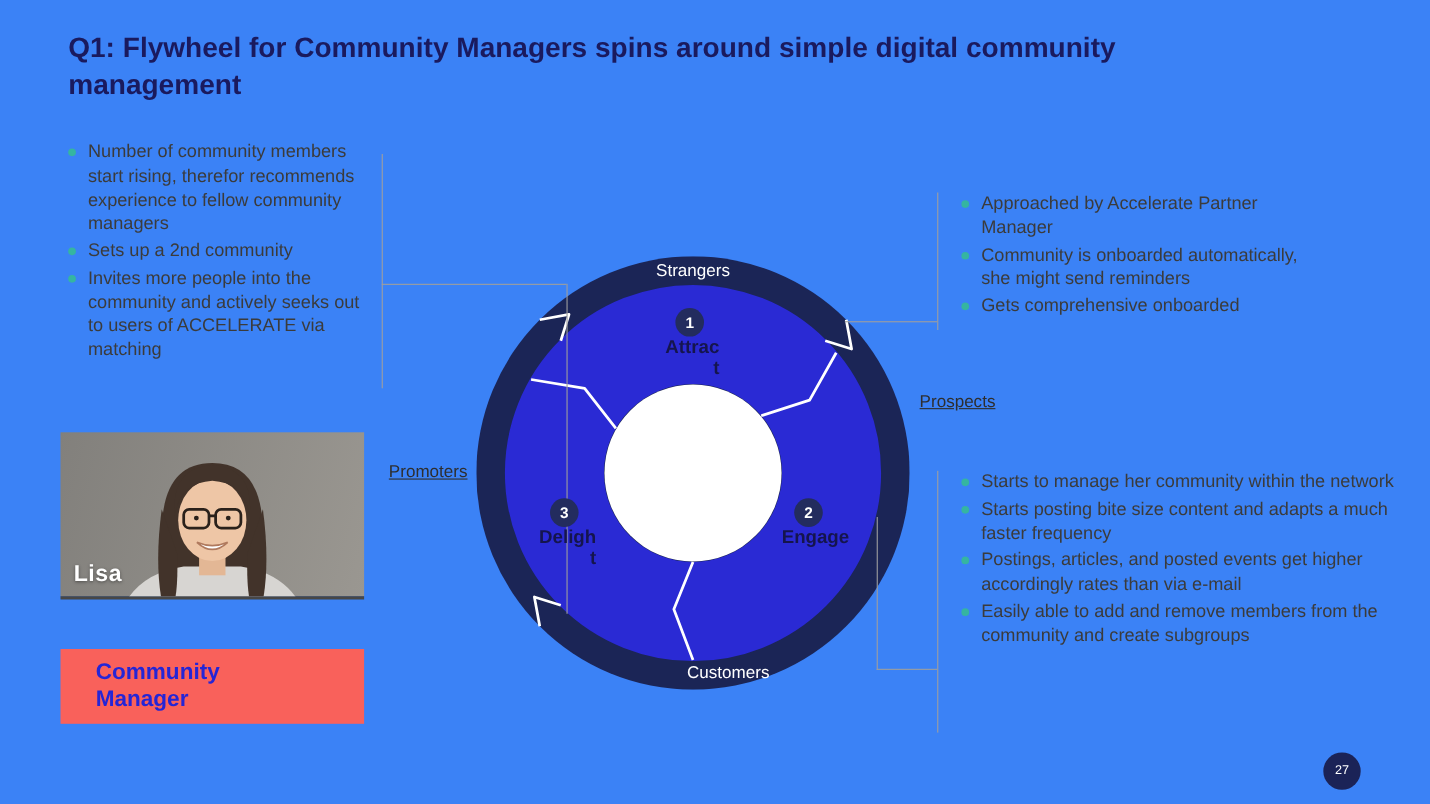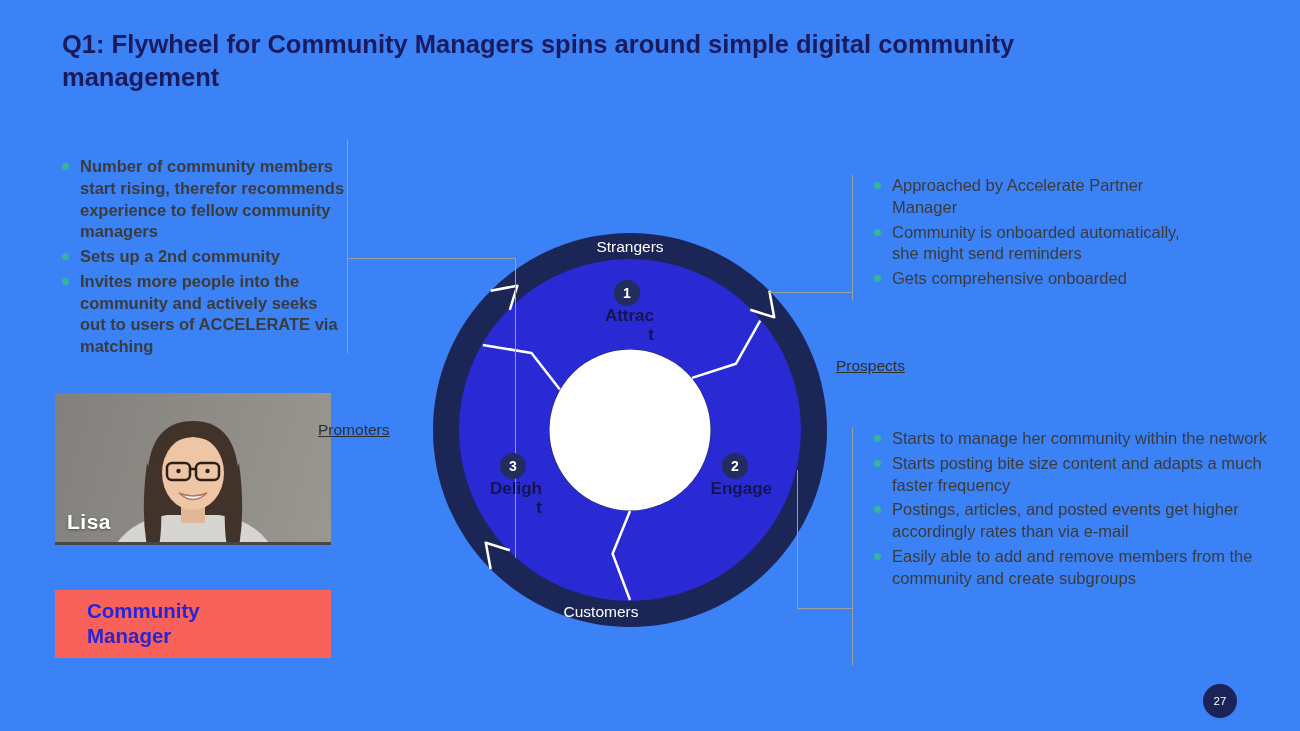--- a/index.html
+++ b/index.html
@@ -16,21 +16,21 @@
     font-size: 25.5px; font-weight: 700; color: #1a1a5e; line-height: 1.3;
   }
 
   
   .note-list { position: absolute; font-size: 16.5px; color: #3b3b3b; }
   .note-item { position: relative; padding-left: 20px; margin-bottom: 3px; line-height: 1.32; }
   .dot {
     position: absolute; left: 2px; top: 7px; width: 7px; height: 7px;
     border-radius: 50%; background: #35b5a1;
   }
-  #left-notes  { left: 60px;  top: 156px; width: 285px; font-weight: bold; }
+  #left-notes  { left: 60px;  top: 128px; width: 285px; }
   #rt-notes    { left: 872px; top: 175px; width: 310px; }
   #rb-notes    { left: 872px; top: 428px; width: 398px; }
 
   
   .vline, .hline { position: absolute; background: #9e9e9e; z-index: 3; }
   .vline { width: 1px; }
   .hline { height: 1px; }
   #line-left-v  { left: 347px; top: 140px; height: 213px; }
   #line-left-h  { left: 347px; top: 258px; width: 168px; }
   #line-left-v2 { left: 515px; top: 258px; height: 300px; }
@@ -55,23 +55,23 @@
   #stage1-label  { left: 600px; top: 307px; width: 54px; }
   #stage2-circle { left: 722px; top: 453px; }
   #stage2-label  { left: 698px; top: 480px; width: 74px; }
   #stage3-circle { left: 500px; top: 453px; }
   #stage3-label  { left: 485px; top: 480px; width: 57px; }
 
   .ring-label { position: absolute; font-size: 15.5px; z-index: 4; }
   .ring-label.on-ring { color: #ffffff; }
   .ring-label.outside { color: #2e2e2e; text-decoration: underline; }
   #lbl-strangers { left: 560px; top: 238px; width: 140px; text-align: center; }
-  #lbl-customers { left: 531px; top: 603px; width: 140px; text-align: center; }
+  #lbl-customers { left: 592px; top: 603px; width: 140px; text-align: center; }
   #lbl-prospects { left: 836px; top: 357px; }
-  #lbl-promoters { left: 318px; top: 421px; width: 85px; }
+  #lbl-promoters { left: 340px; top: 421px; width: 85px; text-align: right; }
 
   
   .photo {
     position: absolute; left: 55px; top: 393px; width: 276px; height: 152px;
     background: linear-gradient(105deg, #82807c, #9a9791);
     border-bottom: 3px solid #474747; overflow: hidden;
   }
   .photo-name {
     position: absolute; left: 12px; bottom: 8px; color: #ffffff;
     font-weight: 700; font-size: 21px; letter-spacing: .5px;

